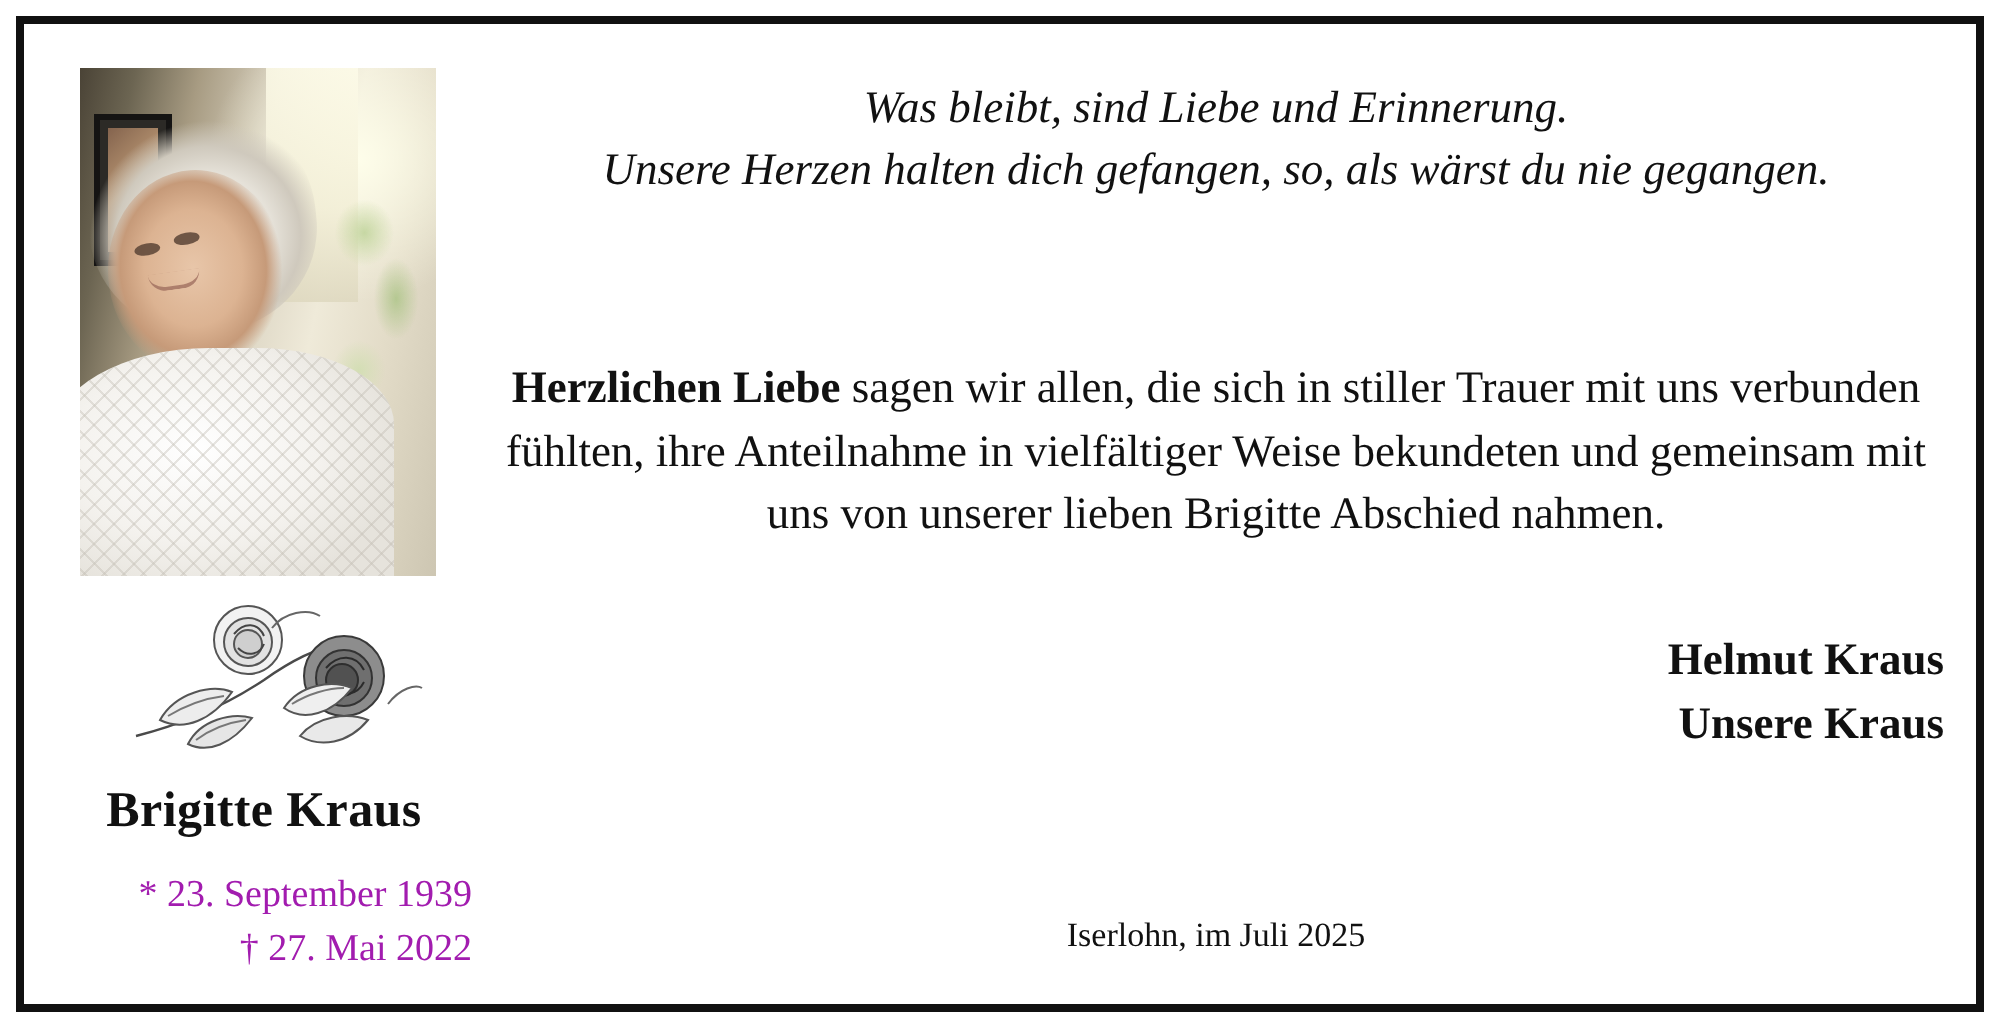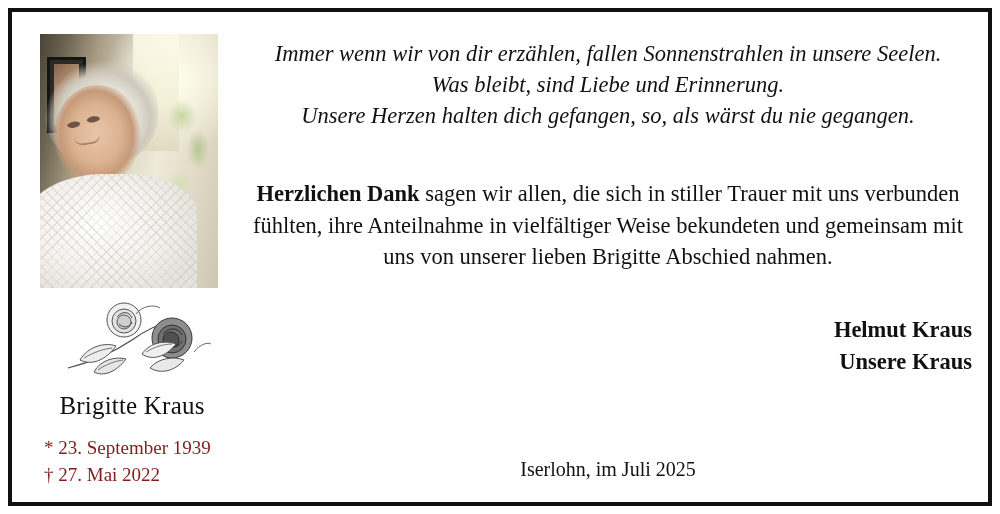--- a/index.html
+++ b/index.html
@@ -169,32 +169,32 @@
     width: 158px;
     height: 78px;
   }
 
   .deceased-name {
     position: absolute;
     left: 0;
     top: 366px;
     width: 208px;
     text-align: center;
-    font-weight: normal;
+    font-weight: bold;
     font-size: 25px;
     color: #111111;
     letter-spacing: .2px;
   }
   .dates {
     position: absolute;
-    left: 16px;
+    left: 0;
     top: 408px;
     width: 208px;
-    text-align: left;
-    color: #7f1d1d;
+    text-align: right;
+    color: #a21caf;
   }
   .dates div {
     font-size: 19px;
     line-height: 27px;
   }
 
   
   .right-col {
     position: absolute;
     left: 232px;
@@ -232,21 +232,21 @@
     font-weight: bold;
     font-size: 22.5px;
     line-height: 32px;
   }
   .place-date {
     position: absolute;
     left: 0;
     top: 430px;
     width: 728px;
     text-align: center;
-    font-size: 20px;
+    font-size: 17px;
   }
 </style>
 </head>
 <body>
 
 <div class="card">
   <div class="border-outer"></div>
   <div class="inner">
 
     <div class="left-col">
@@ -304,26 +304,25 @@
 
       <div class="dates">
         <div>* 23. September 1939</div>
         <div>† 27. Mai 2022</div>
       </div>
     </div>
 
     <div class="right-col">
 
       <div class="verse">
-        <div>Immer wenn wir von dir erzählen, fallen Sonnenstrahlen in unsere Seelen.</div>
         <div>Was bleibt, sind Liebe und Erinnerung.</div>
         <div>Unsere Herzen halten dich gefangen, so, als wärst du nie gegangen.</div>
       </div>
 
-      <div class="thanks"><b>Herzlichen Dank</b><span> sagen wir allen, die sich in stiller Trauer mit uns verbunden fühlten, ihre Anteilnahme in vielfältiger Weise bekundeten und gemeinsam mit uns von unserer lieben Brigitte Abschied nahmen.</span></div>
+      <div class="thanks"><b>Herzlichen Liebe</b><span> sagen wir allen, die sich in stiller Trauer mit uns verbunden fühlten, ihre Anteilnahme in vielfältiger Weise bekundeten und gemeinsam mit uns von unserer lieben Brigitte Abschied nahmen.</span></div>
 
       <div class="signers">
         <div>Helmut Kraus</div>
         <div>Unsere  Kraus</div>
       </div>
 
       <div class="place-date">Iserlohn, im Juli 2025</div>
     </div>
 
   </div>

